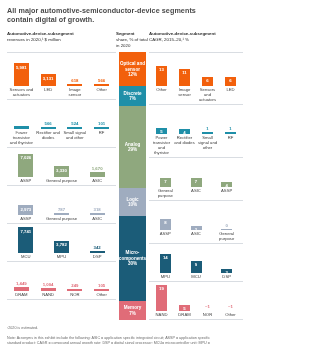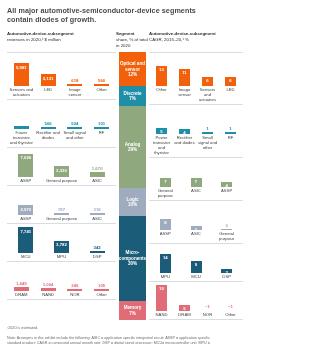--- a/index.html
+++ b/index.html
@@ -62,21 +62,21 @@
   
   .foot { margin-top: 6px; }
   .fn { font-size: 3.7px; line-height: 5.4px; color: #6b6b6b; }
   .note { font-size: 3.7px; line-height: 5.3px; color: #6b6b6b; margin-top: 4px; width: 218px; }
 </style>
 </head>
 <body>
 
 <div class="page">
 
-  <div class="title">All major automotive-semiconductor-device segments contain diodes of growth.</div>
+  <div class="title">All major automotive-semiconductor-device segments contain digital of growth.</div>
 
   <div class="hdr-row">
     <div class="hdr h-left">
       <span>Automotive-device-subsegment</span><br>
       <span class="reg">revenues in 2020,¹ $ million</span>
     </div>
     <div class="hdr h-mid">
       <span>Segment</span><br>
       <span class="reg">share, % of total in 2020</span>
     </div>

